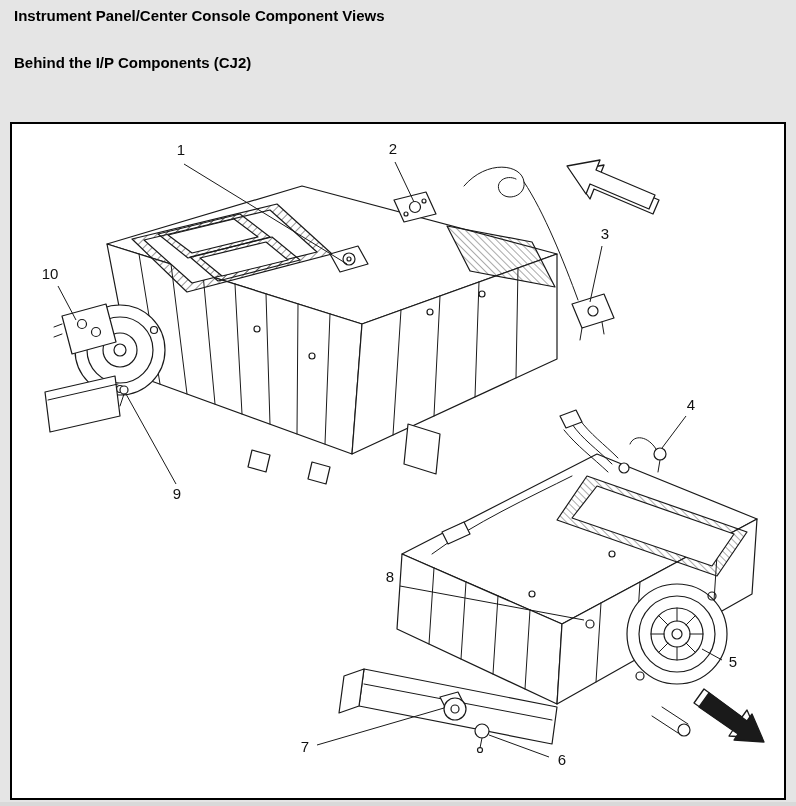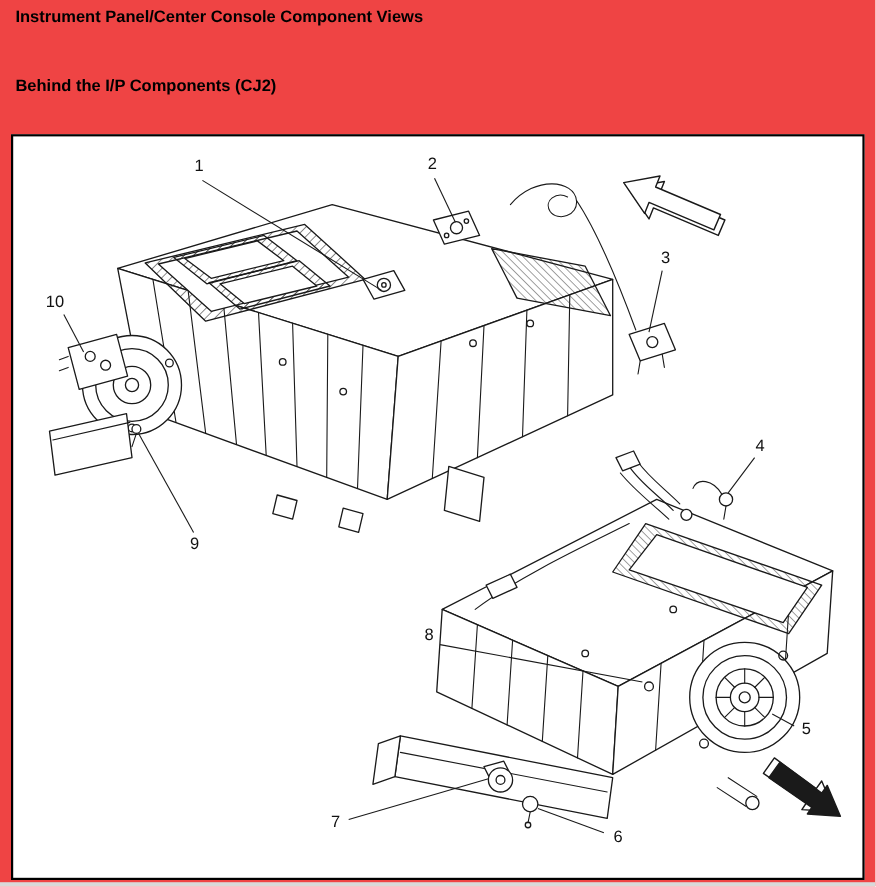--- a/index.html
+++ b/index.html
@@ -1,42 +1,41 @@
 <!DOCTYPE html>
 <html><head>
 <meta charset="utf-8">
 <style>
   * { box-sizing: border-box; }
   html, body { margin: 0; padding: 0; background: #ffffff; }
   .page {
     position: relative;
     width: 796px;
     height: 806px;
-    background: #ef4444;
+    background: #e5e5e5;
     font-family: "Liberation Sans", sans-serif;
     color: #000000;
     overflow: hidden;
     padding-left: 22px;
   }
   .heading1 {
     position: absolute;
     left: 14px;
     top: 7px;
     font-size: 15px;
     font-weight: bold;
     white-space: nowrap;
   }
   .heading2 {
     position: absolute;
     left: 14px;
     top: 54px;
     font-size: 15px;
     font-weight: bold;
     white-space: nowrap;
-    margin-top: 16px;
   }
   .diagram-frame {
     position: absolute;
     left: 10px;
     top: 122px;
     width: 776px;
     height: 678px;
     border: 2px solid #000000;
     background: #ffffff;
   }

